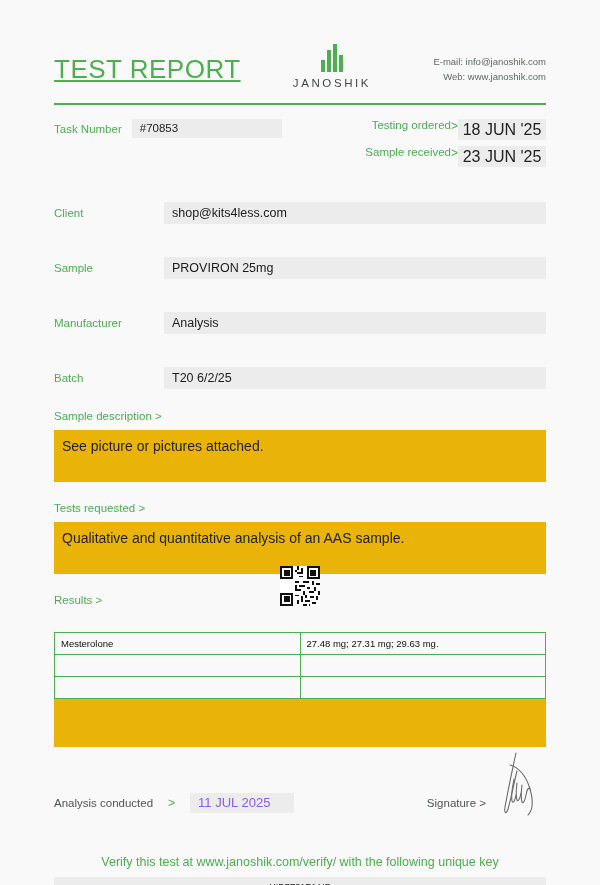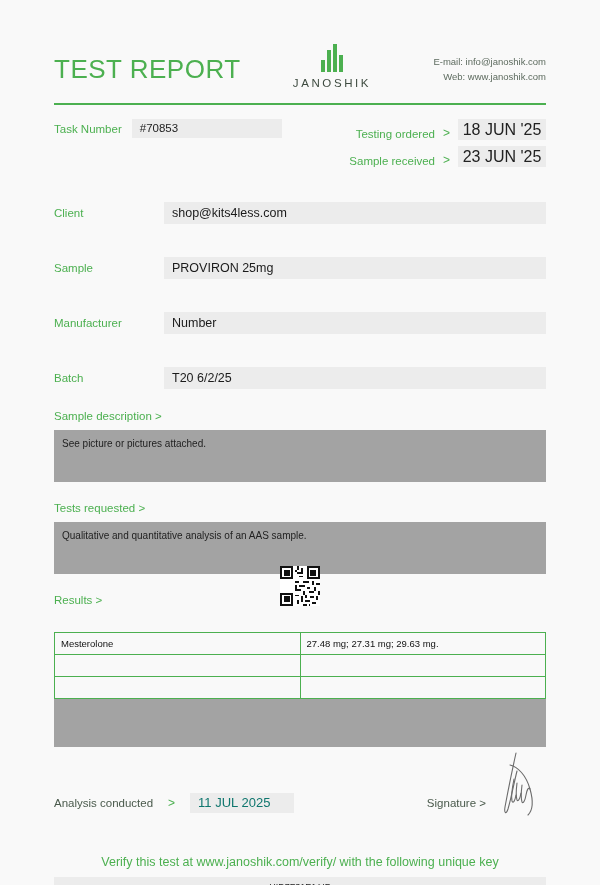--- a/index.html
+++ b/index.html
@@ -25,20 +25,21 @@
     justify-content: space-between;
     padding-top: 40px;
   }
   .title {
     color: #4cb050;
     font-size: 26px;
     letter-spacing: 0.5px;
     font-weight: normal;
     margin: 14px 0 0 0;
     white-space: nowrap;
+    text-decoration: underline;
   }
   .brand {
     text-align: center;
     margin-top: 2px;
     margin-left: -10px;
   }
   .brand-mark {
     height: 30px;
     display: flex;
     align-items: flex-end;
@@ -87,23 +88,23 @@
     height: 19px;
     line-height: 19px;
     padding: 0 8px;
     font-size: 11.5px;
     color: #222;
   }
   .task-num-box { width: 150px; }
   .task-right { text-align: right; }
   .task-right-line {
     display: flex;
-    align-items: flex-end;
+    align-items: flex-start;
     justify-content: flex-end;
-    gap: 8px;
+    gap: 0;
     margin-bottom: 6px;
   }
   .date-box {
     background: #ececec;
     width: 88px;
     height: 21px;
     line-height: 21px;
     text-align: center;
     font-size: 16px;
     color: #222;
@@ -134,24 +135,24 @@
     color: #1b1b1b;
   }
   .spacer-2 { height: 3px; }
   
   .section-title {
     color: #4cb050;
     font-size: 11.5px;
     margin: 20px 0 8px 0;
   }
   .block {
-    background: #a3a3a3;
+    background: #eab308;
     min-height: 52px;
     padding: 8px 8px;
-    font-size: 10px;
+    font-size: 14px;
     color: #222;
   }
   .block.empty { min-height: 48px; }
   
   .results-head {
     display: flex;
     align-items: center;
     position: relative;
   }
   .qr {
@@ -181,21 +182,21 @@
     justify-content: space-between;
     margin-top: 34px;
   }
   .analysis-left { display: flex; align-items: center; gap: 15px; }
   .analysis-date {
     background: #ececec;
     padding: 0 8px;
     height: 20px;
     line-height: 20px;
     font-size: 13px;
-    color: #0f766e;
+    color: #8b5cf6;
     min-width: 104px;
   }
   .sig-wrap { display: flex; align-items: center; gap: 0; }
   .sig { width: 60px; height: 80px; margin-top: -36px; }
   .verify {
     color: #4cb050;
     font-size: 12.5px;
     text-align: center;
     margin-top: 30px;
   }
@@ -260,21 +261,21 @@
       <span class="info-value">shop@kits4less.com</span>
     </div>
     <div class="spacer-2"></div>
     <div class="info-row">
       <span class="info-label">Sample</span>
       <span class="info-value">PROVIRON 25mg</span>
     </div>
     <div class="spacer-2"></div>
     <div class="info-row">
       <span class="info-label">Manufacturer</span>
-      <span class="info-value">Number</span>
+      <span class="info-value">Analysis</span>
     </div>
     <div class="spacer-2"></div>
     <div class="info-row">
       <span class="info-label">Batch</span>
       <span class="info-value">T20 6/2/25</span>
     </div>
   </div>
 
   <div class="section-title">Sample description &gt;</div>
   <div class="block">See picture or pictures attached.</div>

